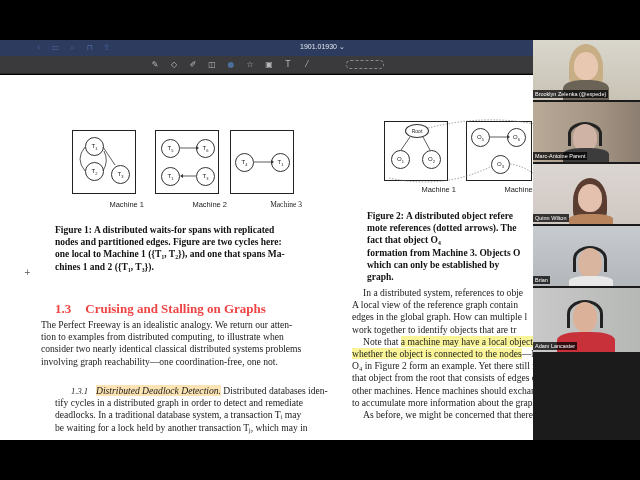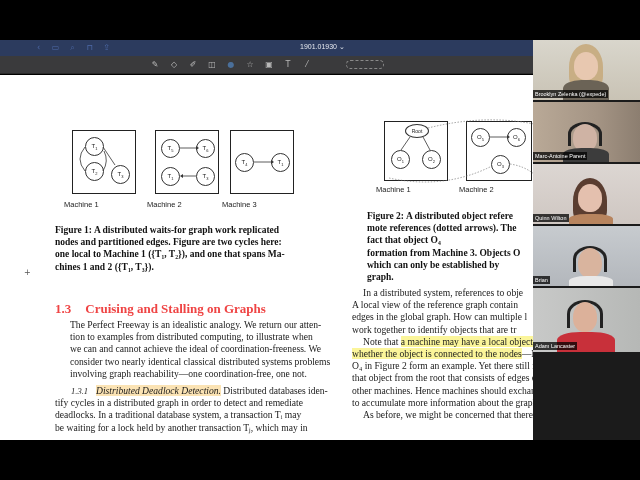--- a/index.html
+++ b/index.html
@@ -20,21 +20,21 @@
   .toolbar .tools span.active { color: #4a6f9a; }
   .toolbar .pill { position: absolute; left: 346px; top: 4px; width: 38px; height: 9px; border: 1px dashed #8a8a8a; border-radius: 5px; }
 
   .page { position: absolute; left: 0; top: 75px; width: 533px; height: 365px; background: #fff; overflow: hidden; }
   .margin-plus { position: absolute; left: 24px; top: 193px; font-family: "DejaVu Sans", sans-serif; font-size: 8px; color: #555; }
 
   .fig1 { position: absolute; left: 72px; top: 55px; }
   .mbox { position: absolute; border: 1.4px solid #222; background: #fff; width: 64px; height: 64px; }
   .node { position: absolute; width: 19px; height: 19px; border: 1px solid #333; border-radius: 50%; font-family: "Liberation Sans", sans-serif; font-size: 6px; text-align: center; line-height: 17px; color: #222; background: #fff; }
   .node sub { font-size: 4px; }
-  .mlabel { position: absolute; font-family: "Liberation Sans", sans-serif; font-size: 7.5px; color: #222; width: 80px; text-align: left; }
+  .mlabel { position: absolute; font-family: "Liberation Sans", sans-serif; font-size: 7.5px; color: #222; width: 80px; text-align: right; }
 
   .caption { position: absolute; font-weight: bold; color: #111; font-size: 9.5px; line-height: 12.2px; }
   .heading { position: absolute; left: 55px; top: 226px; font-size: 13px; font-weight: bold; color: #ef4444; }
   .heading .num { margin-right: 14px; }
   .body-text { position: absolute; font-size: 9.6px; line-height: 12.2px; color: #1a1a1a; }
   .body-text p { white-space: nowrap; }
   .hl-orange { background: #fbe3b4; font-style: italic; }
   .hl-yellow { background: #fbf59a; }
   .subnum { font-style: italic; font-size: 8.5px; margin-left: 16px; margin-right: 8px; margin-top: 28px; }
   .indent { padding-left: 11px; }
@@ -115,38 +115,37 @@
     <div class="mlabel" style="left:75px;top:70px;">Machine 2</div>
 
     <div class="mbox" style="left:158px;top:0;">
       <div class="node" style="left:4px;top:22px;">T<sub>4</sub></div>
       <div class="node" style="left:40px;top:22px;">T<sub>1</sub></div>
       <svg width="64" height="64" style="position:absolute;left:0;top:0;">
         <line x1="23" y1="31" x2="40" y2="31" stroke="#333" stroke-width="0.8"></line>
         <polygon points="40,29 40,33 43,31" fill="#333"></polygon>
       </svg>
     </div>
-    <div class="mlabel" style="left:150px;top:70px;">Machine 3</div>
+    <div class="mlabel" style="left:150px;top:70px;font-family:Liberation Serif, serif;">Machine 3</div>
   </div>
 
   <div class="caption" style="left:55px;top:149px;">
-    <div>Figure 1: A distributed waits-for graph work replicated</div>
+    <div>Figure 1: A distributed waits-for spans with replicated</div>
     <div>nodes and partitioned edges. Figure are two cycles here:</div>
     <div>one local to Machine 1 ({T₁, T₂}), and one that spans Ma-</div>
     <div>chines 1 and 2 ({T₁, T₃}).</div>
   </div>
 
   <div class="heading">
     <span class="num">1.3</span><span>Cruising and Stalling on Graphs</span>
   </div>
 
-  <div class="body-text" style="left:70px;top:244px;">
+  <div class="body-text" style="left:41px;top:244px;">
     <p>The Perfect Freeway is an idealistic analogy. We return our atten-</p>
     <p>tion to examples from distributed computing, to illustrate when</p>
-    <p>we can and cannot achieve the ideal of coordination-freeness. We</p>
     <p>consider two nearly identical classical distributed systems problems</p>
     <p>involving graph reachability—one coordination-free, one not.</p>
   </div>
 
   <div class="body-text" style="left:55px;top:310px;">
     <p><span class="subnum">1.3.1</span><span class="hl-orange">Distributed Deadlock Detection.</span> <span>Distributed databases iden-</span></p>
     <p>tify cycles in a distributed graph in order to detect and remediate</p>
     <p>deadlocks. In a traditional database system, a transaction Tᵢ may</p>
     <p>be waiting for a lock held by another transaction Tⱼ, which may in</p>
   </div>

